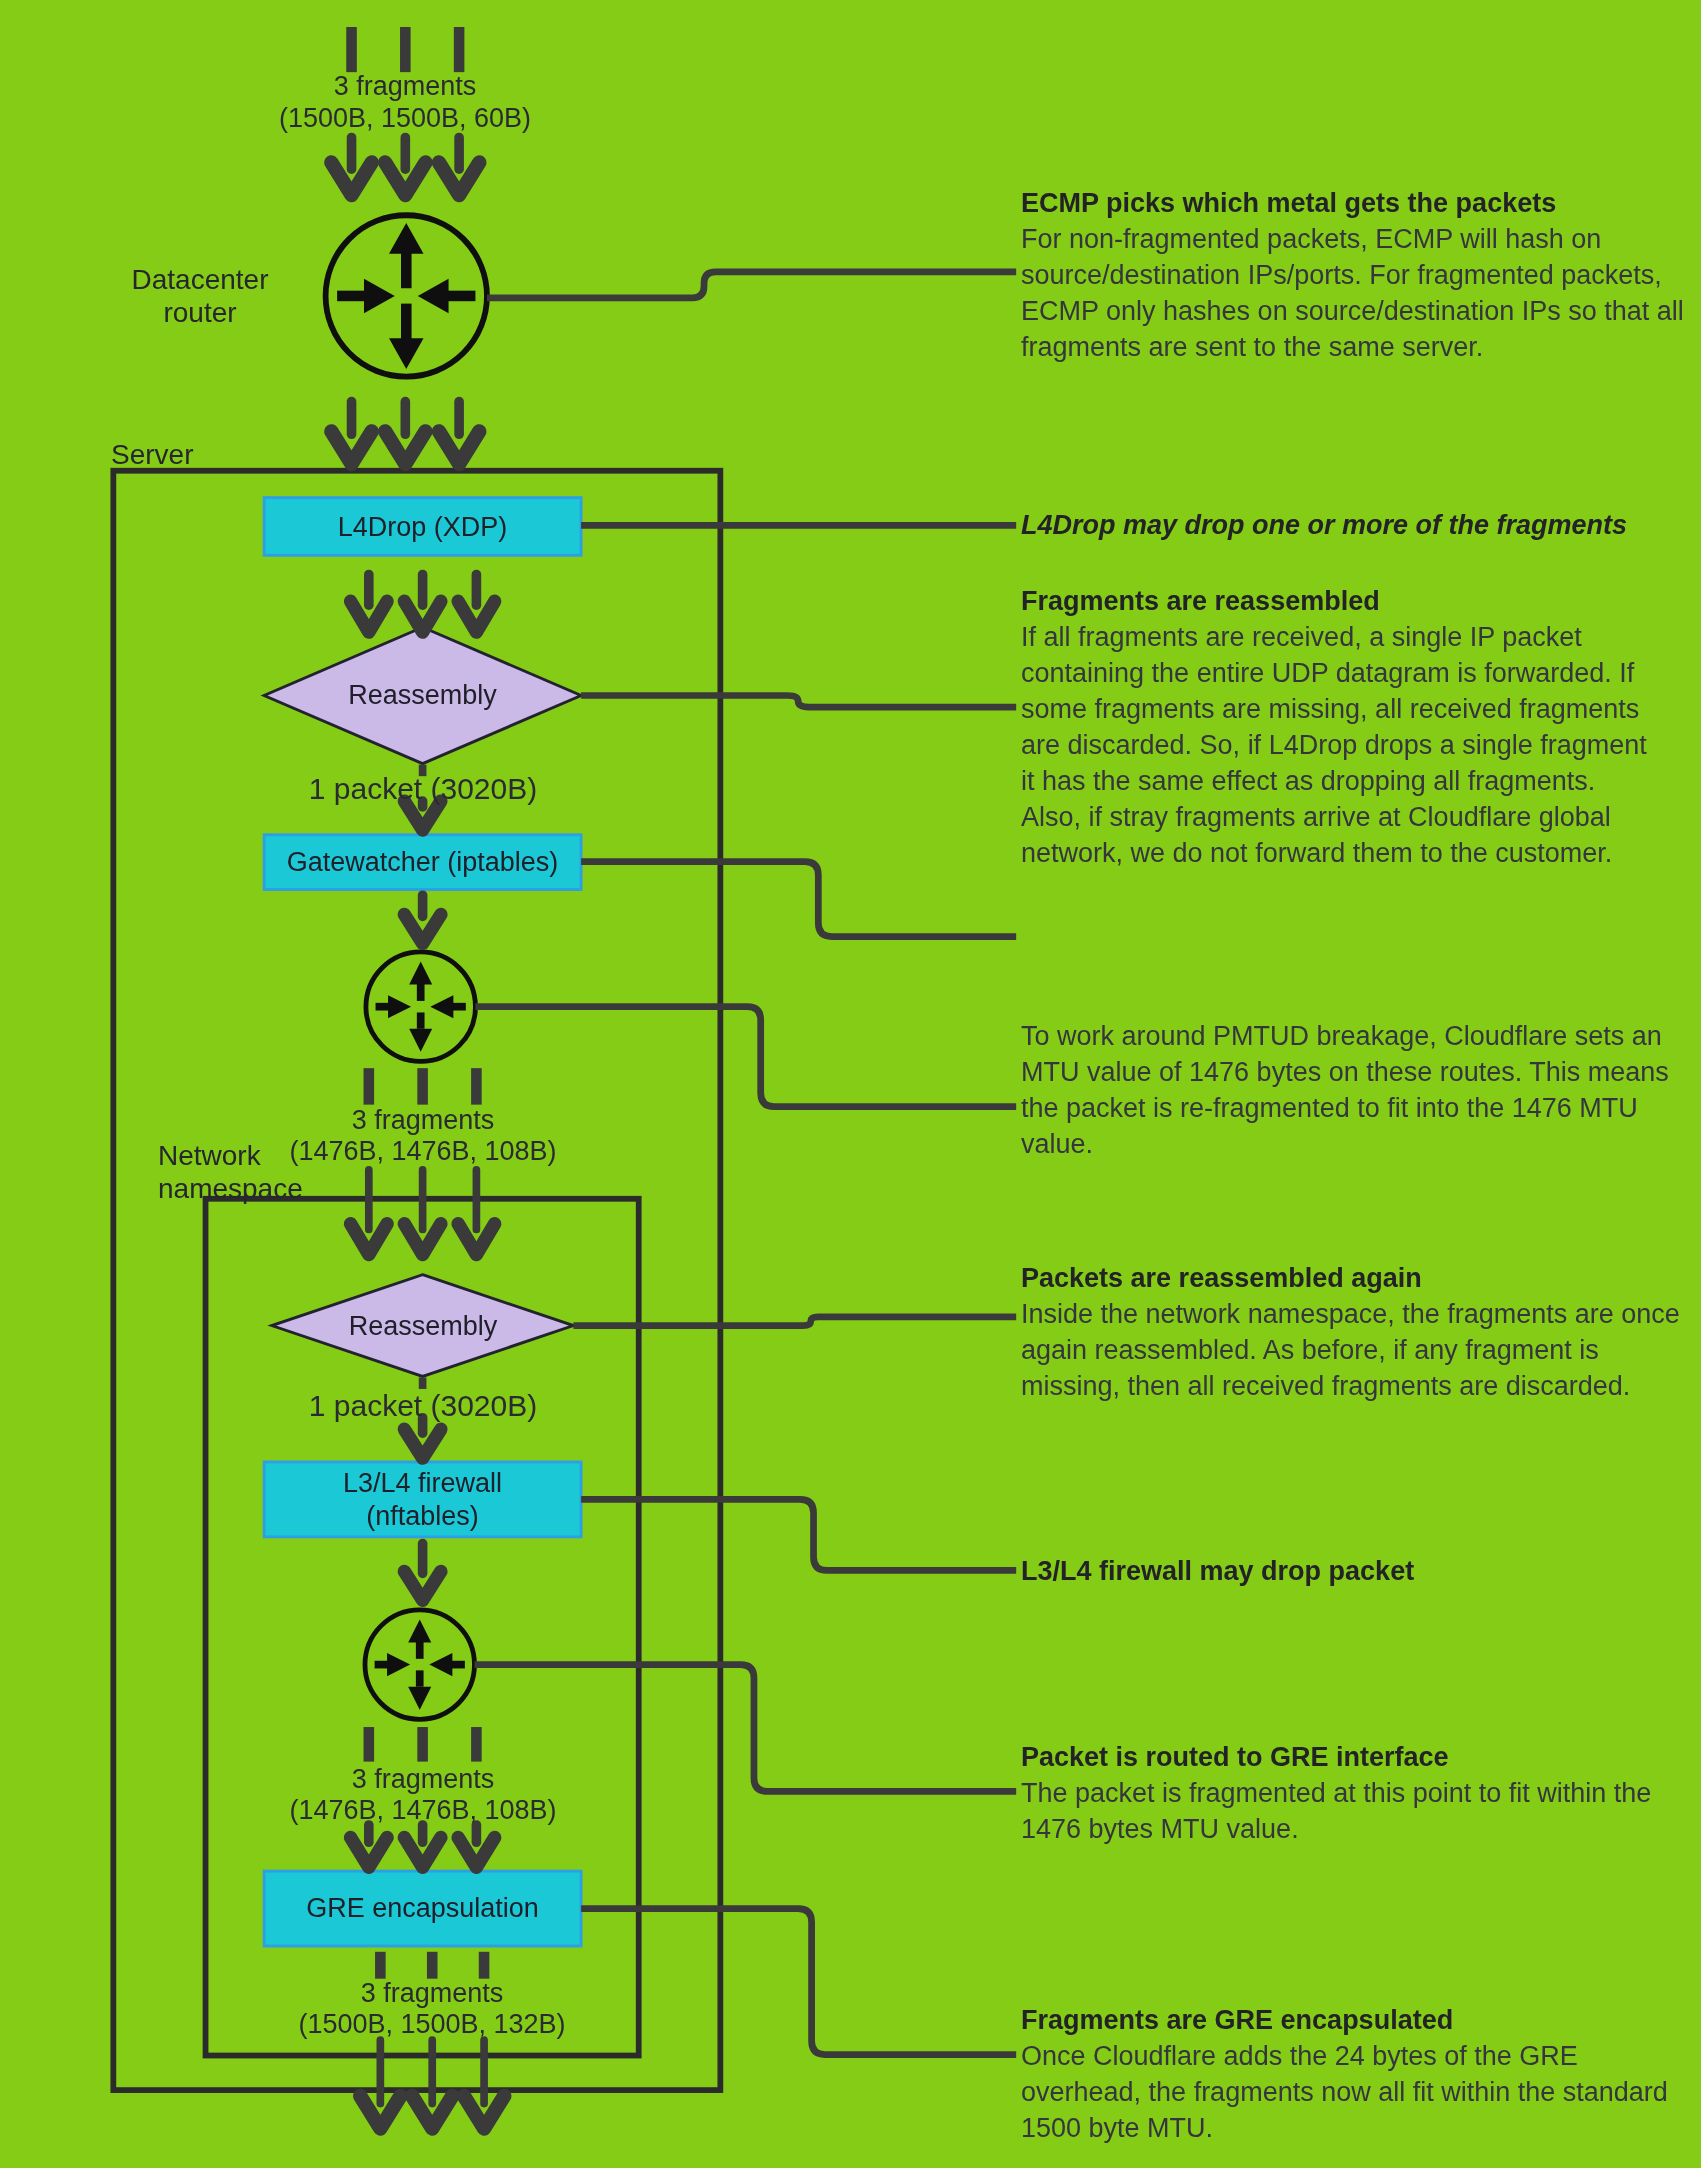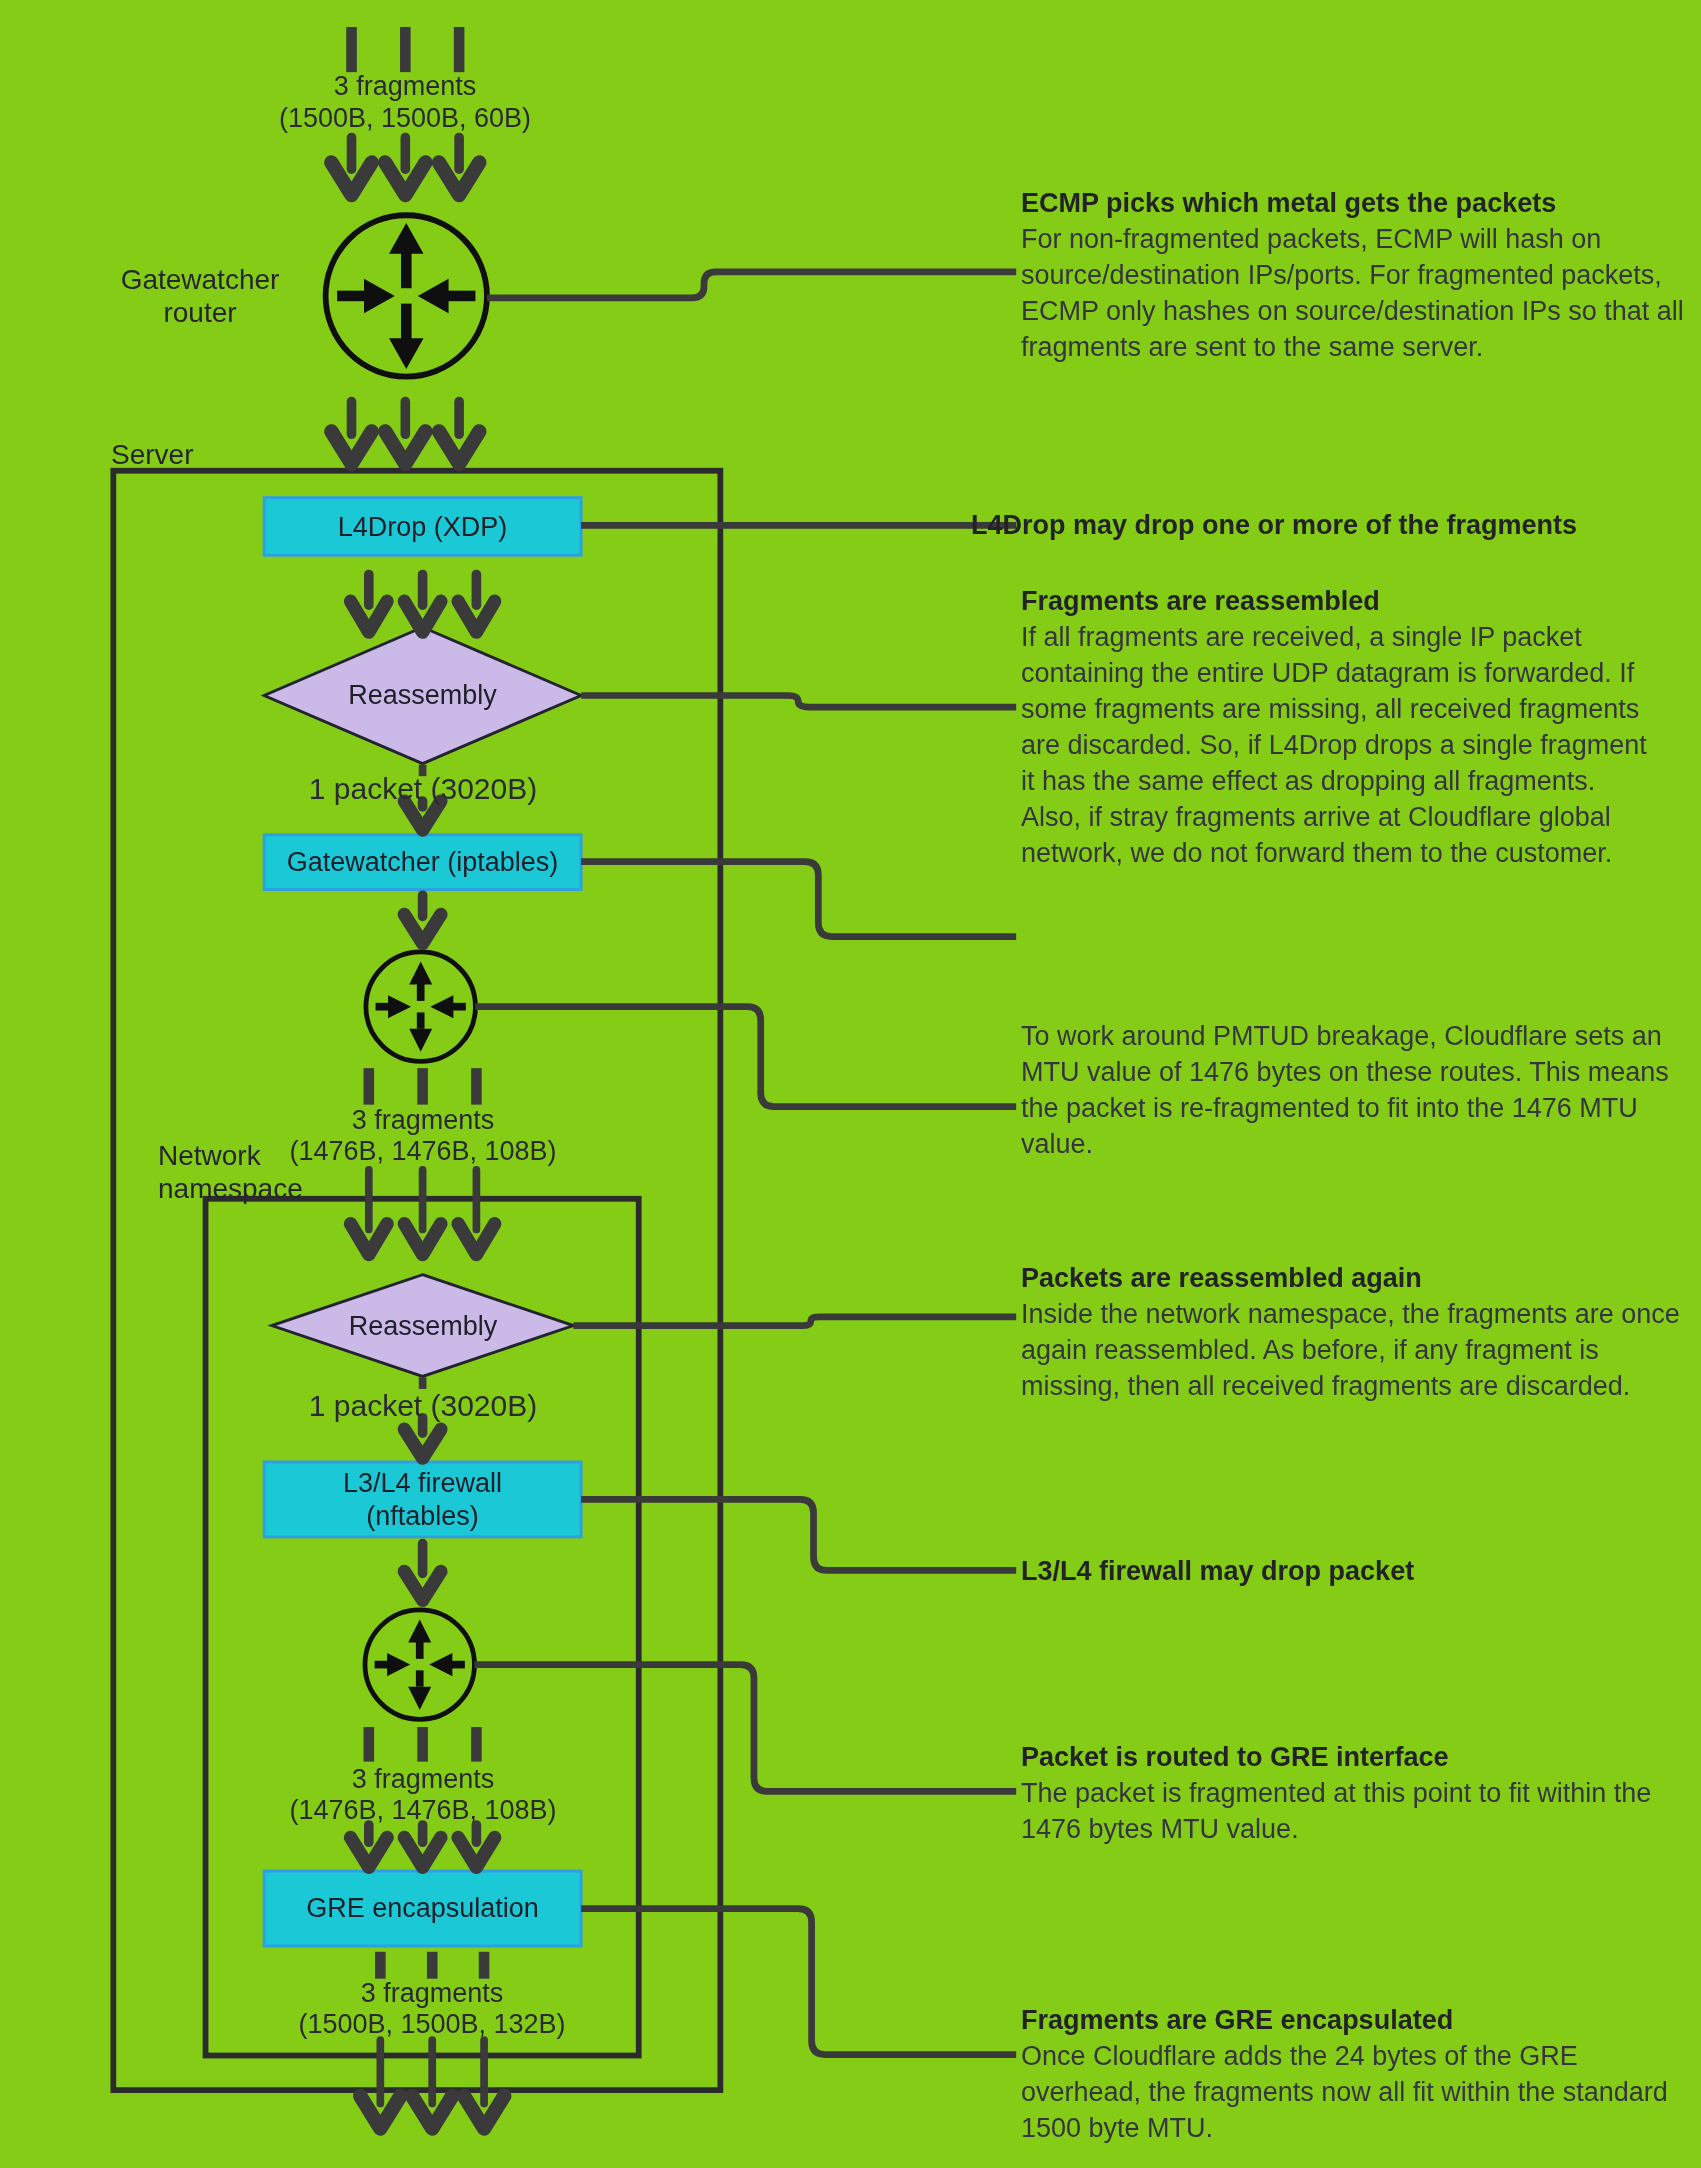--- a/index.html
+++ b/index.html
@@ -159,21 +159,21 @@
       <path d="M605 1987 H831 Q845 1987 845 2001 V2125 Q845 2139 859 2139 H1058"></path>
     </g>
   </svg>
 
   <div class="abs flow-label center" style="left:232px;top:70px;width:346px;">
     <div>3 fragments</div>
     <div>(1500B, 1500B, 60B)</div>
   </div>
 
   <div class="abs outer-label center" style="left:56px;top:263px;width:288px;">
-    <div>Gatewatcher</div>
+    <div>Datacenter</div>
     <div>router</div>
   </div>
 
   <div class="abs outer-label" style="left:111px;top:438px;width:211px;">
     <span>Server</span>
   </div>
 
   <div class="abs node-label" style="left:264px;top:498px;width:317px;height:58px;text-align:right;">
     <span>L4Drop (XDP)</span>
   </div>
@@ -225,21 +225,21 @@
   <div class="abs flow-label center" style="left:259px;top:1978px;width:346px;line-height:31px;">
     <div>3 fragments</div>
     <div>(1500B, 1500B, 132B)</div>
   </div>
 
   <div class="abs ann" style="left:1021px;top:185px;width:672px;">
     <h3>ECMP picks which metal gets the packets</h3>
     <p>For non-fragmented packets, ECMP will hash on source/destination IPs/ports. For fragmented packets, ECMP only hashes on source/destination IPs so that all fragments are sent to the same server.</p>
   </div>
 
-  <div class="abs ann" style="left:971px;top:507px;width:677px;">
+  <div class="abs ann" style="left:1021px;top:507px;width:677px;font-style:italic;">
     <h3>L4Drop may drop one or more of the fragments</h3>
   </div>
 
   <div class="abs ann" style="left:1021px;top:583px;width:639px;">
     <h3>Fragments are reassembled</h3>
     <p>If all fragments are received, a single IP packet containing the entire UDP datagram is forwarded. If some fragments are missing, all received fragments are discarded. So, if L4Drop drops a single fragment it has the same effect as dropping all fragments. Also, if stray fragments arrive at Cloudflare global network, we do not forward them to the customer.</p>
   </div>
 
 
   <div class="abs ann" style="left:1021px;top:1018px;width:663px;">

